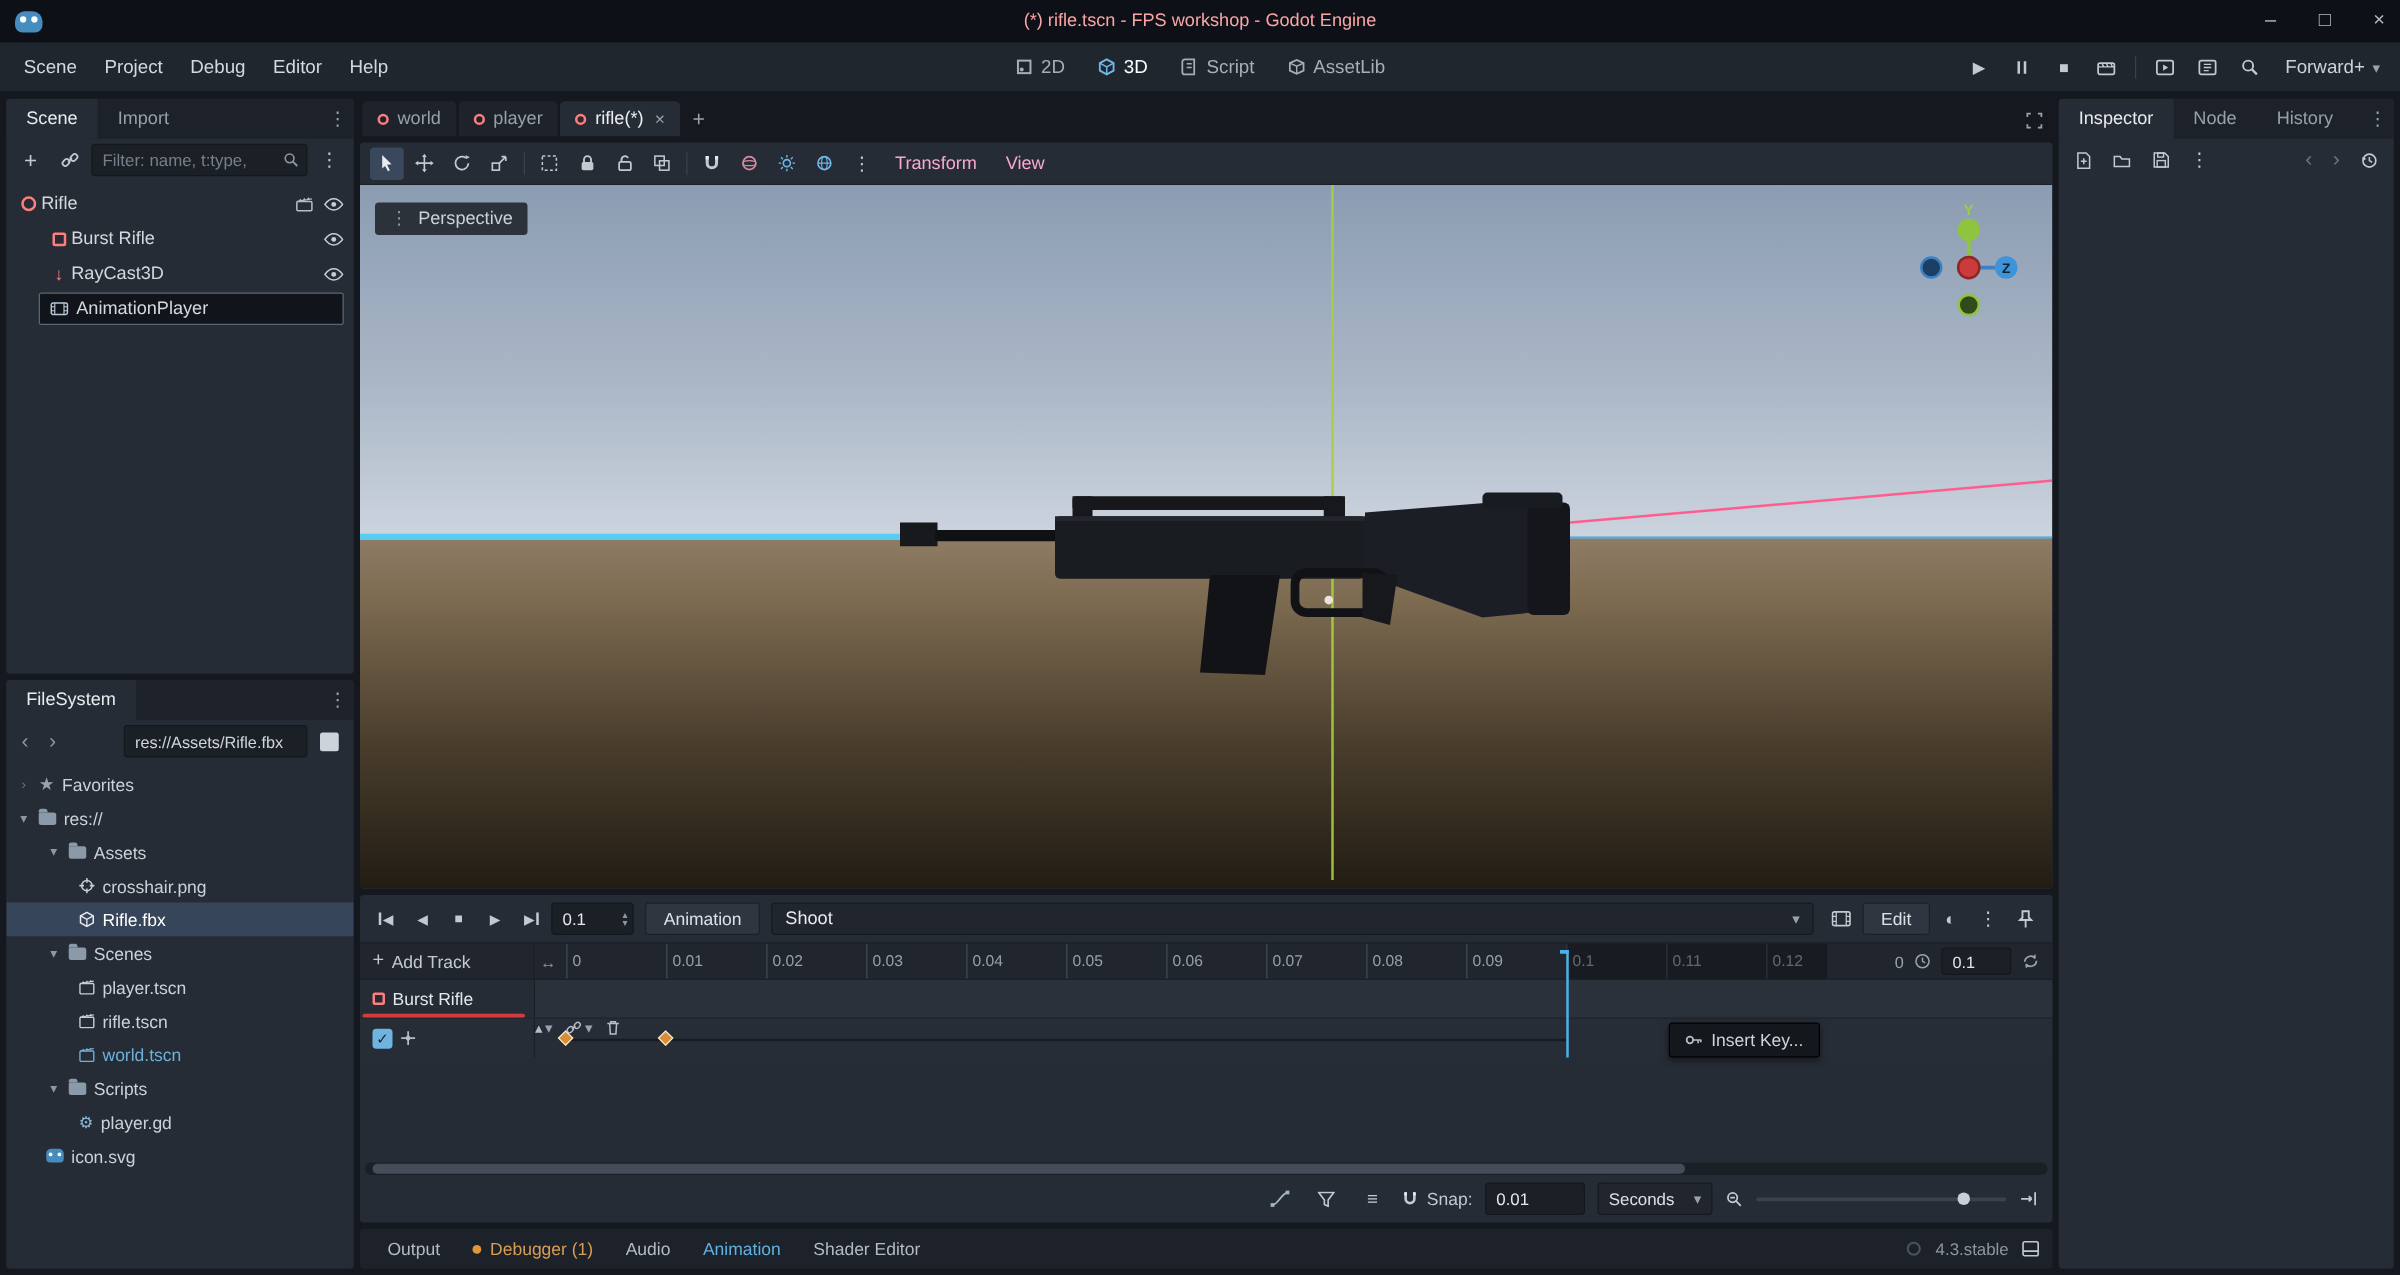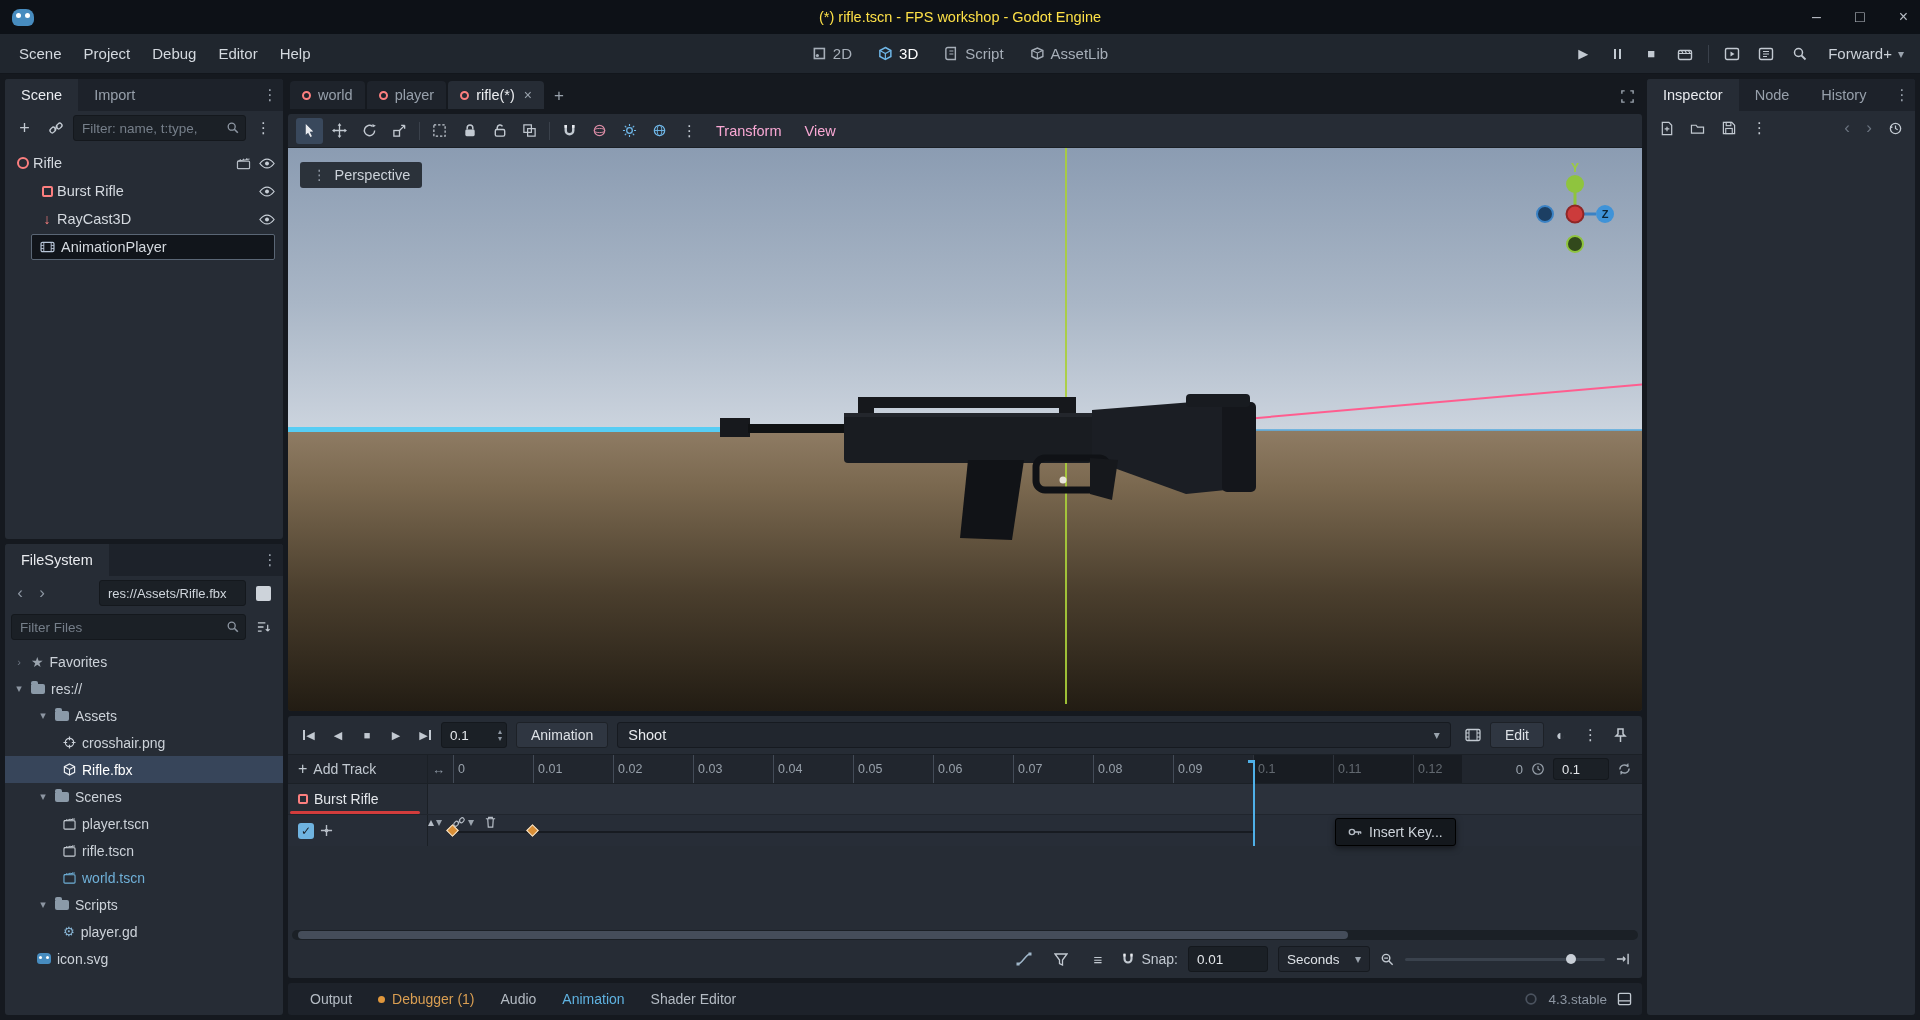--- a/index.html
+++ b/index.html
@@ -2,21 +2,21 @@
 <html><head>
 <meta charset="utf-8">
 <style>
   * { margin:0; padding:0; box-sizing:border-box; }
   html,body { width:1920px; height:1020px; }
   body { background:#15191f; font-family:"Liberation Sans","DejaVu Sans",sans-serif; color:#cfd5dc; overflow:hidden; font-size:15px; }
   .window { position:relative; width:1920px; height:1020px; display:flex; flex-direction:column; }
 
   
   .titlebar { height:34px; background:#0d1117; display:flex; align-items:center; padding:0 12px; position:relative; flex:0 0 auto; }
-  .titlebar .title { position:absolute; left:0; right:0; text-align:center; font-size:14.5px; color:#fde047; pointer-events:none; }
+  .titlebar .title { position:absolute; left:0; right:0; text-align:center; font-size:14.5px; color:#fca5a5; pointer-events:none; }
   .godot-logo { width:22px; height:17px; background:#478cbf; border-radius:8px 8px 6px 6px; position:relative; }
   .godot-logo::before, .godot-logo::after { content:""; position:absolute; top:4px; width:5px; height:5px; border-radius:50%; background:#fff; }
   .godot-logo::before { left:4px; } .godot-logo::after { right:4px; }
   .win-controls { margin-left:auto; display:flex; gap:34px; color:#b6bcc4; font-size:16px; z-index:1; }
   .win-controls span { cursor:default; }
 
   
   .menubar { height:40px; background:#20262e; display:flex; align-items:center; padding:0 8px; position:relative; flex:0 0 auto; border-bottom:1px solid #12161c; }
   .menu-item { padding:6px 11px; color:#d4d9df; border-radius:3px; }
   .modes { position:absolute; left:50%; transform:translateX(-50%); display:flex; gap:10px; align-items:center; }
@@ -356,35 +356,20 @@
         </div>
         <div class="fs-nav">
           <span class="nav-arrow">‹</span>
           <span class="nav-arrow">›</span>
           <div class="inp-wrap">
             <input class="inp" style="font-size: 13px; margin-left: 44px;" value="res://Assets/Rifle.fbx">
           </div>
           <span class="tool-btn">
               <span class="light-sq"></span>
             </span>
-        </div>
-        <div class="fs-filter">
-          <div class="inp-wrap">
-            <input class="inp" placeholder="Filter Files" style="">
-            <svg class="ic inp-icon" width="14" height="14" viewBox="0 0 16 16">
-                <circle cx="6.5" cy="6.5" r="4" fill="none" stroke="#8d96a2" stroke-width="1.5"></circle>
-                <path d="M9.5 9.5 13.5 13.5" stroke="#8d96a2" stroke-width="1.8"></path>
-              </svg>
-          </div>
-          <span class="tool-btn">
-            <svg class="ic" width="15" height="14" viewBox="0 0 16 15">
-                <path d="M2 3h8M2 7.5h6M2 12h4" stroke="#c2c9d1" stroke-width="1.4"></path>
-                <path d="M12.5 5v7M12.5 12l-2-2.2M12.5 12l2-2.2" stroke="#c2c9d1" stroke-width="1.3" fill="none"></path>
-              </svg>
-          </span>
         </div>
         <div class="fs-tree">
           <div class="frow">
             <span class="arr" style="color:#6d7682">›</span>
             <span class="nicon" style="color:#9aa3ad;width:auto">★</span>
             <span>Favorites</span>
           </div>
           <div class="frow">
             <span class="arr">▾</span>
             <span class="folder"></span>

